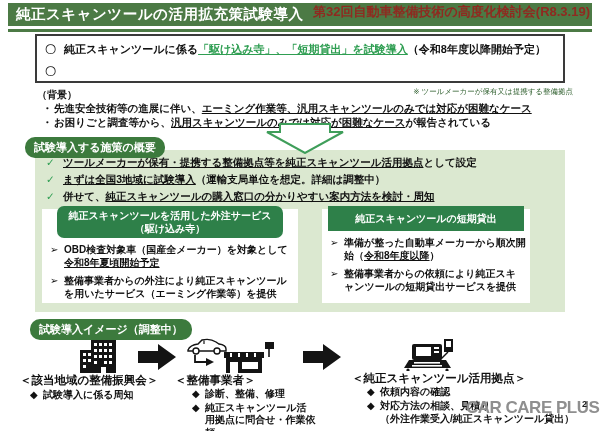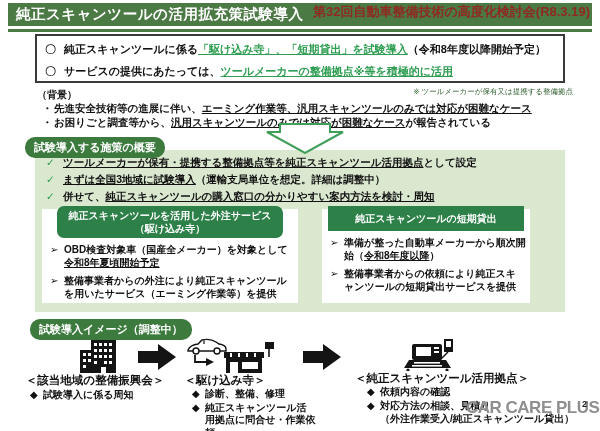--- a/index.html
+++ b/index.html
@@ -47,21 +47,21 @@
   .card-right { left:322px; top:209px; width:208px; height:94px; }
   .card-header { margin:-3px auto 0; background:#2e8049; color:#fff; text-align:center; font-size:10px; font-weight:bold; line-height:13px; padding:3px 4px; }
   .card-left  .card-header { width:226px;border-radius:7px; }
   .card-right .card-header { width:196px; padding:6px 4px; }
   .card-body { padding:5px 4px 0 8px; font-size:10px; font-weight:bold; line-height:13px; }
   .card-bullet { display:flex; margin-bottom:5px; }
   .card-bullet .glyph { width:14px; }
 
   
   .flow-header { left:30px; top:319px; }
-  .flow-label { font-size:11.5px; font-weight:bold; white-space:nowrap; text-align:center; }
+  .flow-label { font-size:11.5px; font-weight:bold; white-space:nowrap; text-align:left; }
   .flow-bullets { font-size:10px; font-weight:bold; line-height:12.5px; }
   .flow-bullet { display:flex; margin-bottom:1px; }
   .flow-bullet .glyph { width:13px; }
   .flow-cont { padding-left:13px; }
 
   .watermark { left:466px; top:398px; font-size:17px; font-weight:bold; color:#8f8f8f; white-space:nowrap; letter-spacing:-0.5px; z-index:6; }
   .pagenum { left:582px; top:399px; font-size:9px; font-weight:bold; color:#222; z-index:7; }
 </style>
 </head>
 <body>
@@ -73,21 +73,20 @@
   <div class="abs meeting">第32回自動車整備技術の高度化検討会(R8.3.19)</div>
   <div class="abs title-rule"></div>
 
   <div class="abs summary-box">
     <div class="summary-row">
       <span class="glyph">〇</span>
       <span><span>純正スキャンツールに係る</span><span class="green">「駆け込み寺」、「短期貸出」を試験導入</span><span>（令和8年度以降開始予定）</span></span>
     </div>
     <div class="summary-row">
       <span class="glyph">〇</span>
-      <span><span>サービスの提供にあたっては、</span><span class="green">ツールメーカーの整備拠点※等を積極的に活用</span><span></span></span>
     </div>
   </div>
 
   <div class="abs note">※ ツールメーカーが保有又は提携する整備拠点</div>
 
   <div class="abs bg-heading">（背景）</div>
   <div class="abs bg-item bg-item1">
     <span class="glyph">・</span>
     <span><span>先進安全技術等の進展に伴い、</span><span class="ul">エーミング作業等、汎用スキャンツールのみでは対応が困難なケース</span><span></span></span>
   </div>
@@ -196,21 +195,21 @@
     <line x1="84" y1="12" x2="84" y2="20" stroke="#141414" stroke-width="1.6"></line>
     <rect x="39" y="15" width="40" height="6" fill="#141414"></rect>
     <rect x="45" y="16" width="2" height="4" fill="#ffffff"></rect>
       <rect x="53" y="16" width="2" height="4" fill="#ffffff"></rect>
       <rect x="61" y="16" width="2" height="4" fill="#ffffff"></rect>
       <rect x="69" y="16" width="2" height="4" fill="#ffffff"></rect>
     <rect x="41" y="21" width="36" height="15" fill="#141414"></rect>
     <rect x="45" y="25" width="8" height="11" fill="#ffffff"></rect>
     <rect x="57" y="25" width="16" height="7" fill="#ffffff"></rect>
   </svg>
-  <div class="abs flow-label" style="left:175px;top:373px;width:100px">＜駆け込み寺＞</div>
+  <div class="abs flow-label" style="left:175px;top:373px;width:100px">＜整備事業者＞</div>
   <div class="abs flow-bullets" style="left:192px;top:388px;width:124px">
     <div class="flow-bullet">
       <span class="glyph">◆</span>
       <span>診断、整備、修理</span>
     </div>
     <div class="flow-bullet">
       <span class="glyph">◆</span>
       <span>純正スキャンツール活用拠点に問合せ・作業依頼</span>
     </div>
   </div>

